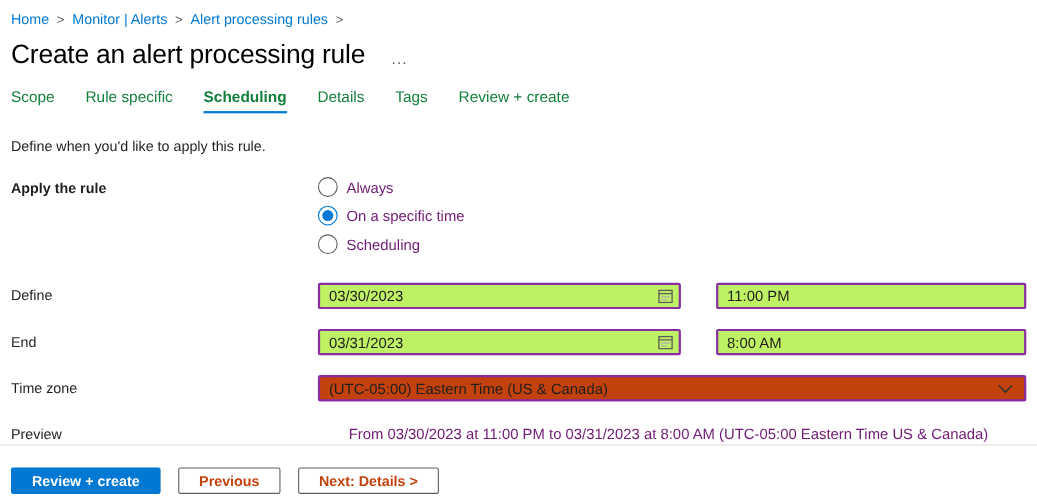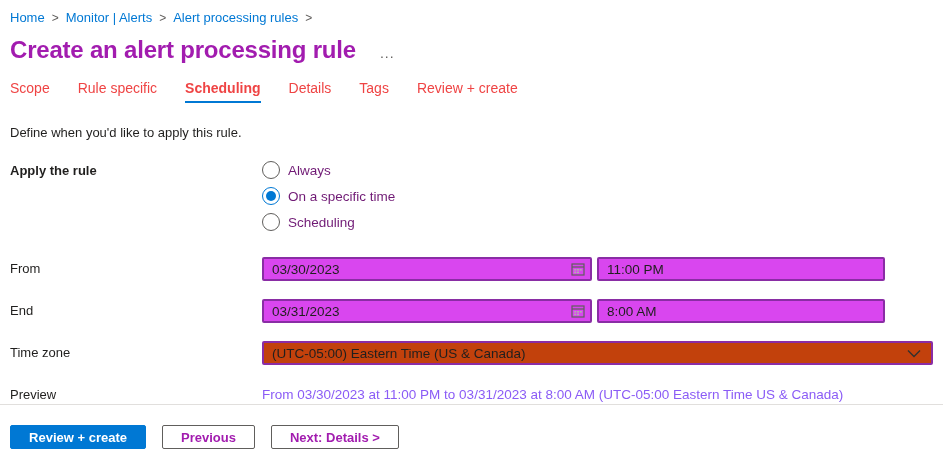--- a/index.html
+++ b/index.html
@@ -16,37 +16,37 @@
   
   .breadcrumb {
     display: flex; align-items: flex-end; gap: 7px;
     padding-top: 10px; font-size: 13px;
   }
   .crumb { color: #0078d4; cursor: pointer; text-decoration: none; }
   .crumb-sep { color: #605e5c; font-size: 12px; }
 
   
   .title-row { display: flex; align-items: center; gap: 24px; margin-top: 11px; }
-  .page-title { font-size: 24px; font-weight: 700; letter-spacing: -0.2px; color: #a21caf; }
+  .page-title { font-size: 24px; font-weight: 400; letter-spacing: -0.2px; color: #000000; }
   .more-dots { color: #605e5c; font-size: 14px; letter-spacing: 1px; cursor: pointer; padding-top: 6px; }
 
   
   .tabs { display: flex; gap: 28px; margin-top: 16px; font-size: 14px; }
-  .tab { color: #ef4444; cursor: pointer; padding-bottom: 7px; position: relative; }
+  .tab { color: #15803d; cursor: pointer; padding-bottom: 7px; position: relative; }
   .tab.active { font-weight: 700; }
   .tab.active::after {
     content: ""; position: absolute; left: 0; right: 0; bottom: 0;
     height: 2px; background: #0078d4;
   }
 
   .description { margin-top: 22px; font-size: 13px; color: #201f1e; }
 
   
   .form { margin-top: 21px; }
-  .form-row { display: flex; align-items: flex-start; }
+  .form-row { display: flex; align-items: flex-start; gap: 27px; }
   .label-col { width: 252px; flex: 0 0 252px; font-size: 13px; color: #201f1e; padding-top: 4px; }
   .label-col.bold { font-weight: 700; padding-top: 2px; }
 
   
   .radio-group { display: flex; flex-direction: column; gap: 8px; }
   .radio-option { display: flex; align-items: center; gap: 8px; cursor: pointer; }
   .radio-circle {
     width: 18px; height: 18px; border-radius: 50%;
     border: 1px solid #605e5c; background: #fff;
     display: flex; align-items: center; justify-content: center;
@@ -57,55 +57,55 @@
   .radio-option.selected .radio-dot { background: #0078d4; }
   .radio-label { font-size: 13.5px; color: #701a75; }
 
   .row-gap-lg { margin-top: 26px; }
   .row-gap { margin-top: 18px; }
 
   
   .input-box {
     height: 24px; border: 2px solid #8a2da5; border-radius: 2px;
     font-family: "Liberation Sans", sans-serif;
-    font-size: 13.5px; color: #201f1e; background: #d946ef;
+    font-size: 13.5px; color: #201f1e; background: #bef264;
     padding: 0 8px; outline: none;
   }
   .date-wrap { position: relative; width: 330px; }
   .date-input { width: 330px; padding-right: 28px; }
   .cal-icon { position: absolute; right: 7px; top: 5px; cursor: pointer; line-height: 0; }
   .time-input { width: 288px; margin-left: 5px; }
 
   .dropdown {
     width: 671px; height: 24px; border: 2px solid #8a2da5; border-radius: 2px;
     display: flex; align-items: center; justify-content: space-between;
     padding: 0 10px 0 8px; font-size: 13.5px; color: #201f1e; cursor: pointer;
     background: #c2410c;
   }
   .chevron { line-height: 0; }
 
-  .preview-text { font-size: 13.5px; color: #8b5cf6; padding-top: 4px; }
+  .preview-text { font-size: 13.5px; color: #701a75; padding-top: 4px; margin-left: 28px; }
 
   
   .divider { position: absolute; left: 0; right: 0; top: 404px; height: 1px; background: #e1dfdd; }
   .footer {
     position: absolute; left: 10px; top: 425px;
     display: flex; gap: 16px;
   }
   .btn {
     height: 24px; font-size: 13px; font-weight: 700;
     font-family: "Liberation Sans", sans-serif;
     border-radius: 2px; cursor: pointer;
     display: inline-flex; align-items: center; justify-content: center;
   }
   .btn-primary {
     width: 136px; background: #0078d4; color: #ffffff; border: 1px solid #0078d4;
   }
   .btn-secondary {
-    background: #ffffff; color: #a21caf; border: 1px solid #605e5c; padding: 0 18px; text-align: right;
+    background: #ffffff; color: #c2410c; border: 1px solid #605e5c; padding: 0 18px; text-align: right;
   }
 </style>
 </head>
 <body>
 
 <div class="pad">
 
   <nav class="breadcrumb">
     <a class="crumb">Home</a>
     <span class="crumb-sep">&gt;</span>
@@ -151,21 +151,21 @@
         <div class="radio-option">
           <span class="radio-circle">
               <span class="radio-dot"></span>
             </span>
           <span class="radio-label">Scheduling</span>
         </div>
       </div>
     </div>
 
     <div class="form-row row-gap-lg">
-      <div class="label-col">From</div>
+      <div class="label-col">Define</div>
       <div class="date-wrap">
         <input class="input-box date-input" value="03/30/2023" style="">
         <span class="cal-icon">
           <svg width="14" height="14" viewBox="0 0 14 14">
               <rect x="1" y="2" width="12" height="11" fill="none" stroke="#605e5c" stroke-width="1.2"></rect>
               <line x1="1" y1="5" x2="13" y2="5" stroke="#605e5c" stroke-width="1.2"></line>
               <rect x="3.2" y="7" width="2" height="1.6" fill="#b3b0ad"></rect>
               <rect x="6" y="7" width="2" height="1.6" fill="#b3b0ad"></rect>
               <rect x="8.8" y="7" width="2" height="1.6" fill="#b3b0ad"></rect>
               <rect x="3.2" y="9.6" width="2" height="1.6" fill="#b3b0ad"></rect>

